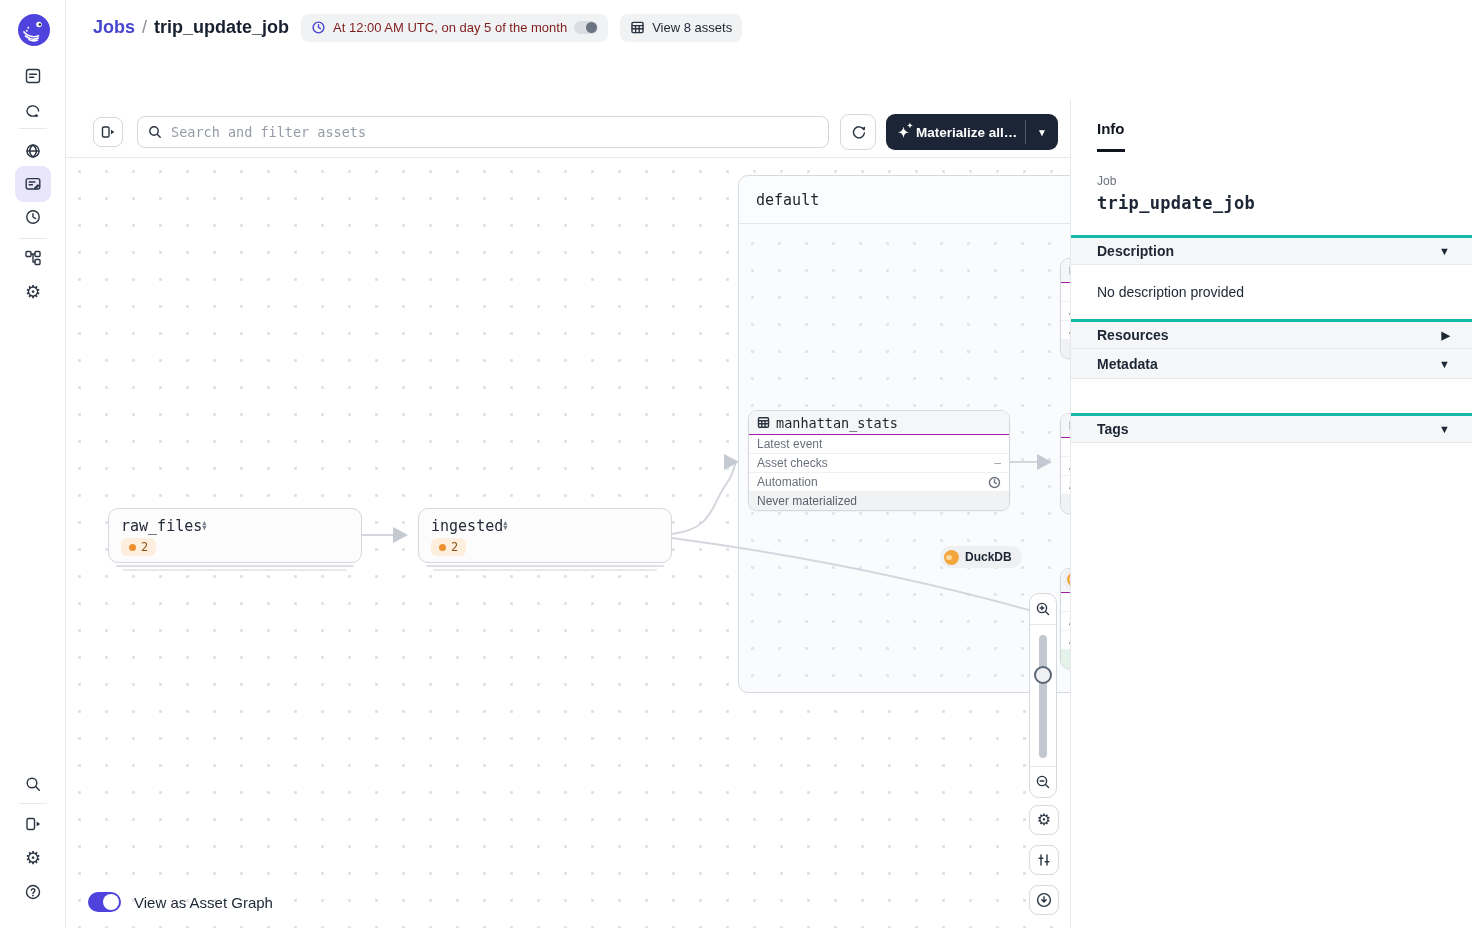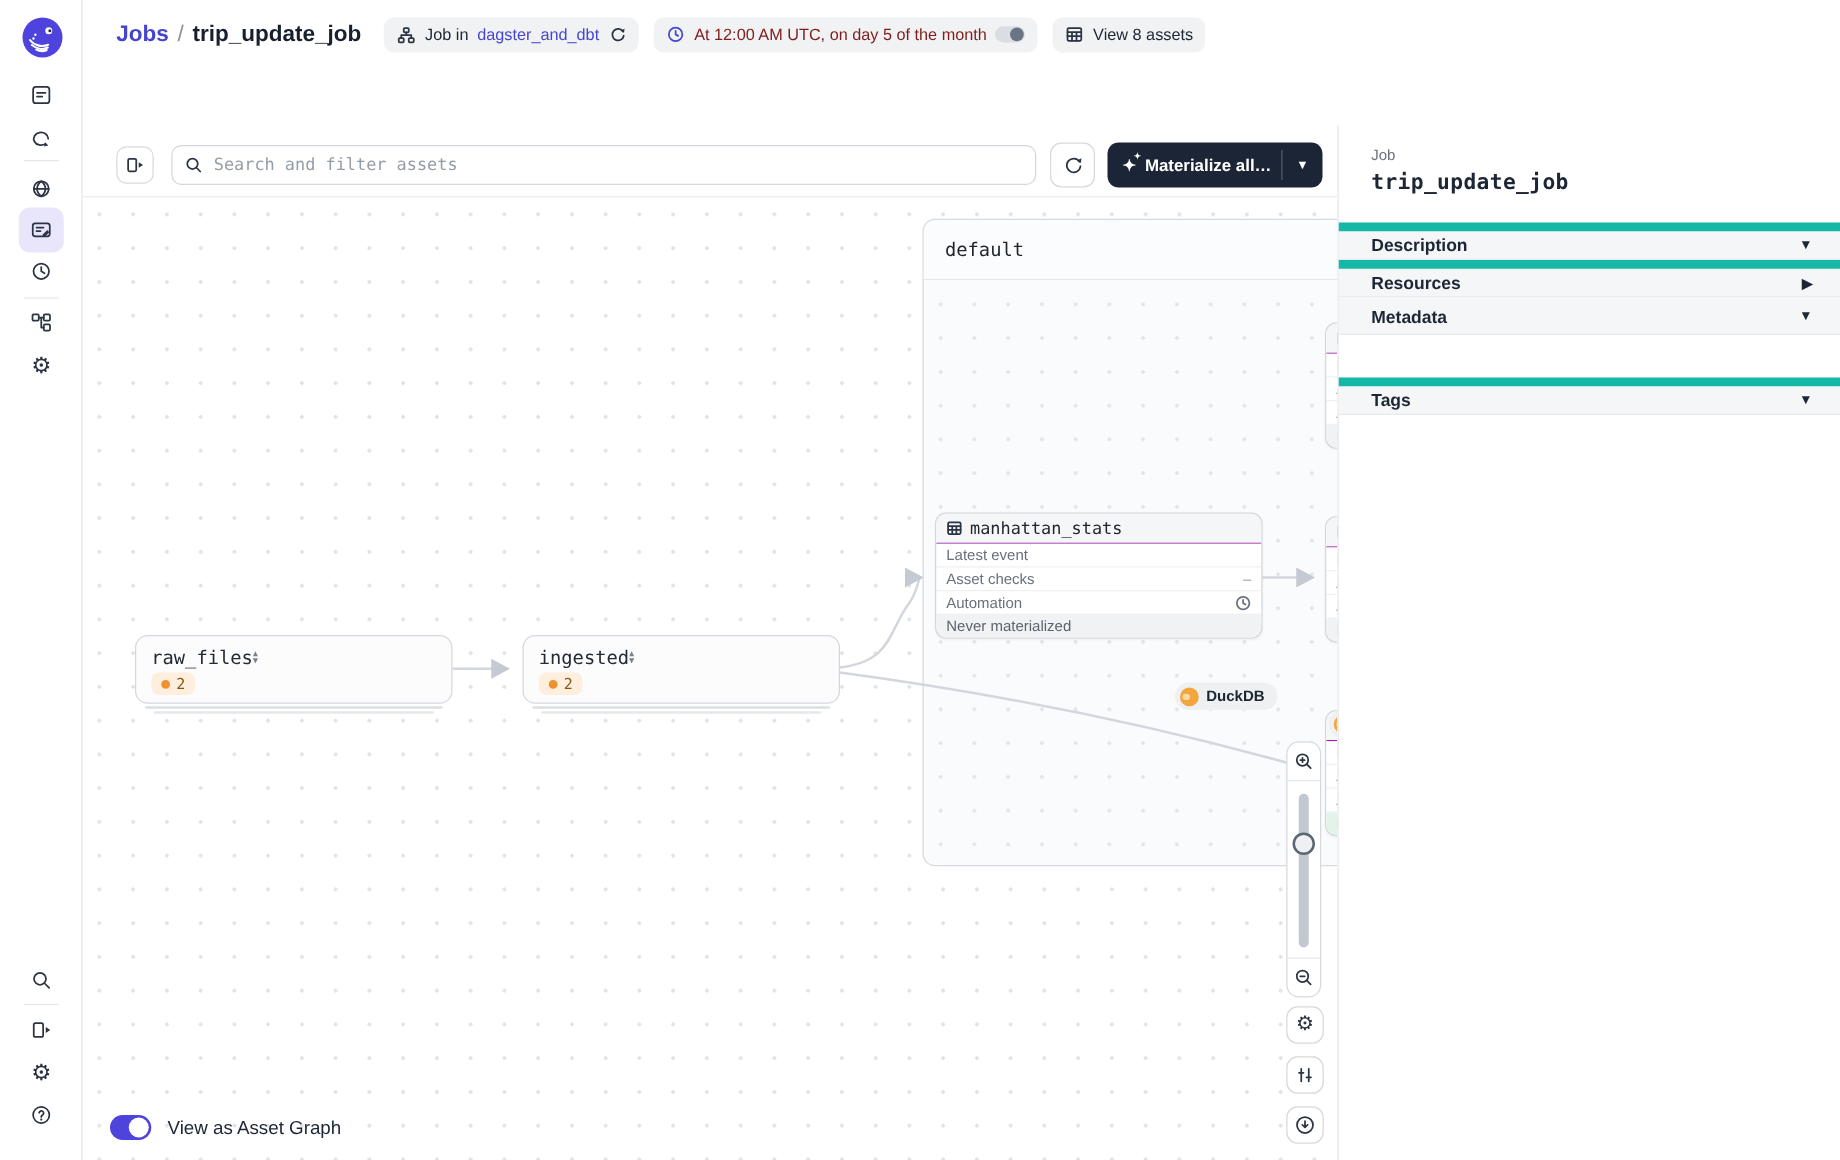--- a/index.html
+++ b/index.html
@@ -119,21 +119,21 @@
 
   
   .panel { position:absolute; left:1070px; top:100px; width:402px; height:828px; border-left:1px solid #e6e8eb;
     background:#fff; z-index:20; }
   .panel .ptabs { height:57px; position:relative; }
   .ptab { position:absolute; left:26px; top:20px; font-size:15px; font-weight:700; color:#10151f; cursor:pointer; }
   .ptab::after { content:''; position:absolute; left:0; right:0; bottom:-15px; height:3px; background:#10151f; }
   .jobblock { padding:17px 26px 0 26px; height:78px; }
   .joblabel { font-size:12px; color:#6a717d; }
   .jobname { font-size:17px; font-weight:700; margin-top:5px; letter-spacing:.3px; }
-  .sechead { height:30px; background:#f5f6f8; border-top:7px solid #14b8a6; border-bottom:1px solid #e7e9ec;
+  .sechead { height:30px; background:#f5f6f8; border-top:3px solid #14b8a6; border-bottom:1px solid #e7e9ec;
     display:flex; align-items:center; justify-content:space-between; padding:0 22px 0 26px;
     font-size:14px; font-weight:700; cursor:pointer; }
   .sechead .chev { font-size:11px; color:#1c2634; }
   .secbody { padding:19px 26px; font-size:14px; color:#1c2634; }
   .gap { height:34px; }
 </style>
 </head>
 <body>
 
 <div class="sidebar">
@@ -238,38 +238,20 @@
   </div>
 </div>
 
 <div class="main">
 
   <div class="pagehead">
     <div class="crumb">
       <span class="lnk">Jobs</span>
       <span class="sep">/</span>
       <span class="cur">trip_update_job</span>
-    </div>
-    <div class="badge" style="margin-left:6px">
-      <span>
-        <svg class="ic" width="16" height="16">
-            <rect x="6" y="2.4" width="4" height="3.4" rx=".8"></rect>
-            <rect x="2" y="10.4" width="4" height="3.4" rx=".8"></rect>
-            <rect x="10" y="10.4" width="4" height="3.4" rx=".8"></rect>
-            <path d="M8 5.8v2.2M4 10.4V8h8v2.4"></path>
-          </svg>
-        </span>
-      <span>Job in</span>
-      <span class="loc">dagster_and_dbt</span>
-      <span>
-        <svg class="ic" width="15" height="15">
-            <path d="M12.3 5.2A4.6 4.6 0 1 0 13 8.6"></path>
-            <path class="f" d="M13.6 3l-.4 3.2-2.7-1.8z"></path>
-          </svg>
-        </span>
     </div>
     <div class="badge sched">
       <span>
         <svg class="ic" width="15" height="15" style="--c:#4645d0">
             <circle cx="7.5" cy="7.5" r="5.4" style="stroke:#4645d0"></circle>
             <path d="M7.5 4.6v2.9l2 1.2" style="stroke:#4645d0"></path>
           </svg>
         </span>
       <span>At 12:00 AM UTC, on day 5 of the month</span>
       <span class="mini-toggle"></span>
@@ -506,29 +488,33 @@
     </div>
 
     <div class="viewtoggle">
       <span class="switch"></span>
       <span class="lbl">View as Asset Graph</span>
     </div>
   </div>
 </div>
 
 <div class="panel">
+  <div class="ptabs">
+    <span class="ptab">Info</span>
+  </div>
   <div class="jobblock">
     <div class="joblabel">Job</div>
     <div class="jobname mono">trip_update_job</div>
   </div>
 
   <div class="sechead">
     <span>Description</span>
     <span class="chev">▼</span>
   </div>
+  <div class="secbody">No description provided</div>
 
   <div class="sechead">
     <span>Resources</span>
     <span class="chev">▶</span>
   </div>
   <div class="sechead" style="border-top:none">
     <span>Metadata</span>
     <span class="chev">▼</span>
   </div>
   <div class="gap"></div>

